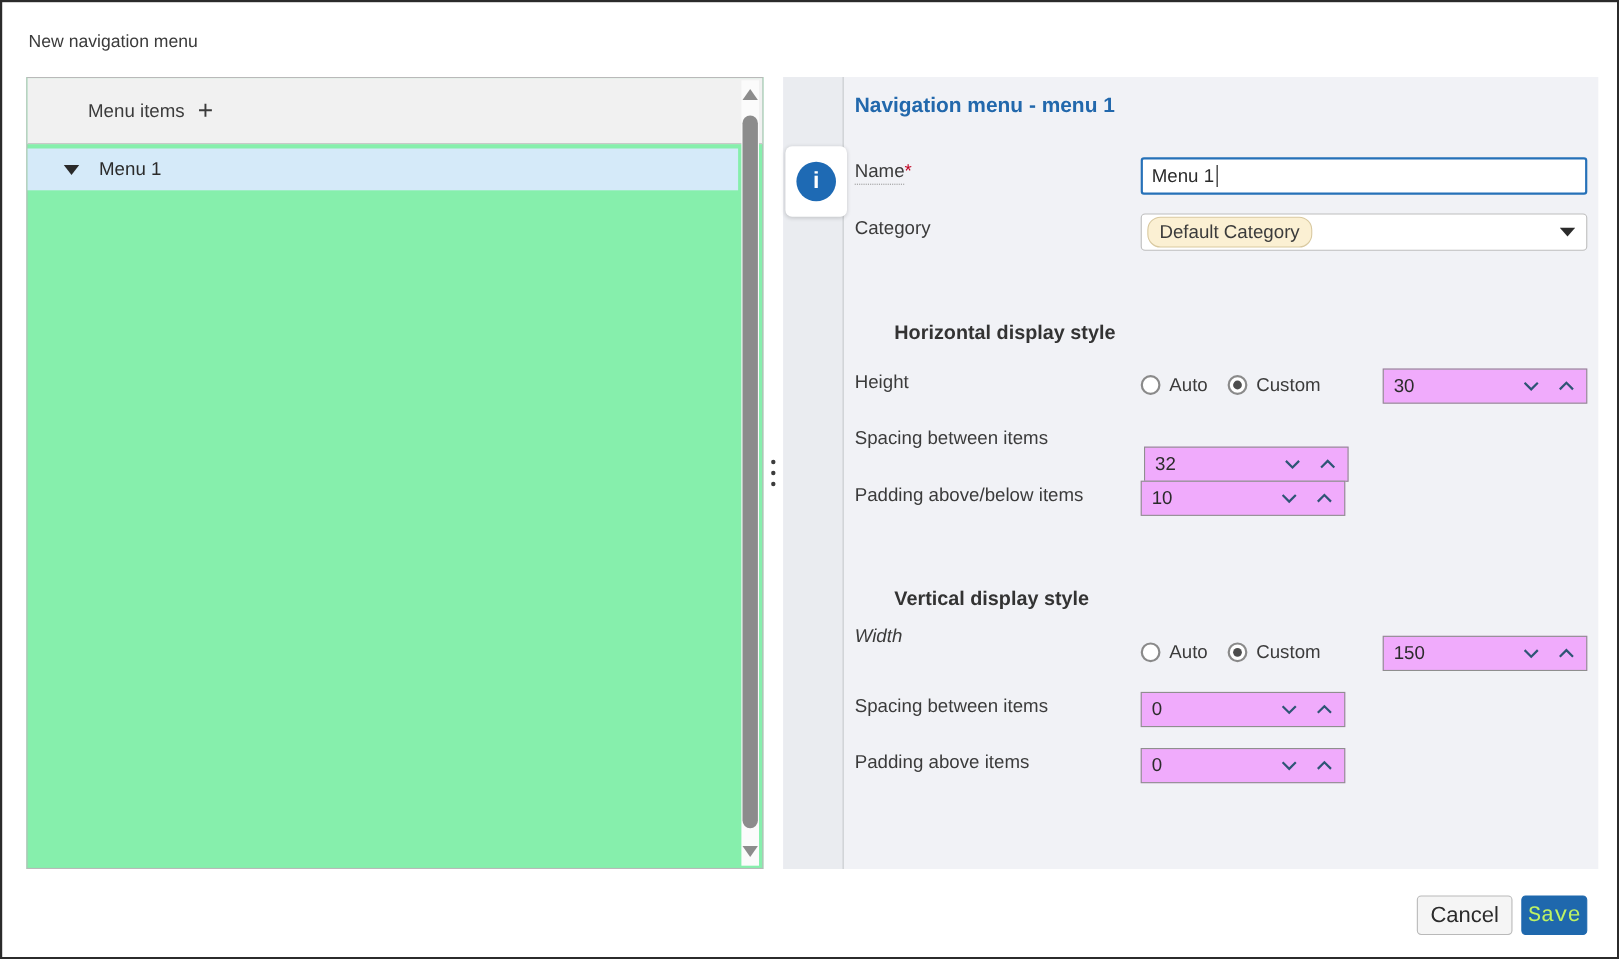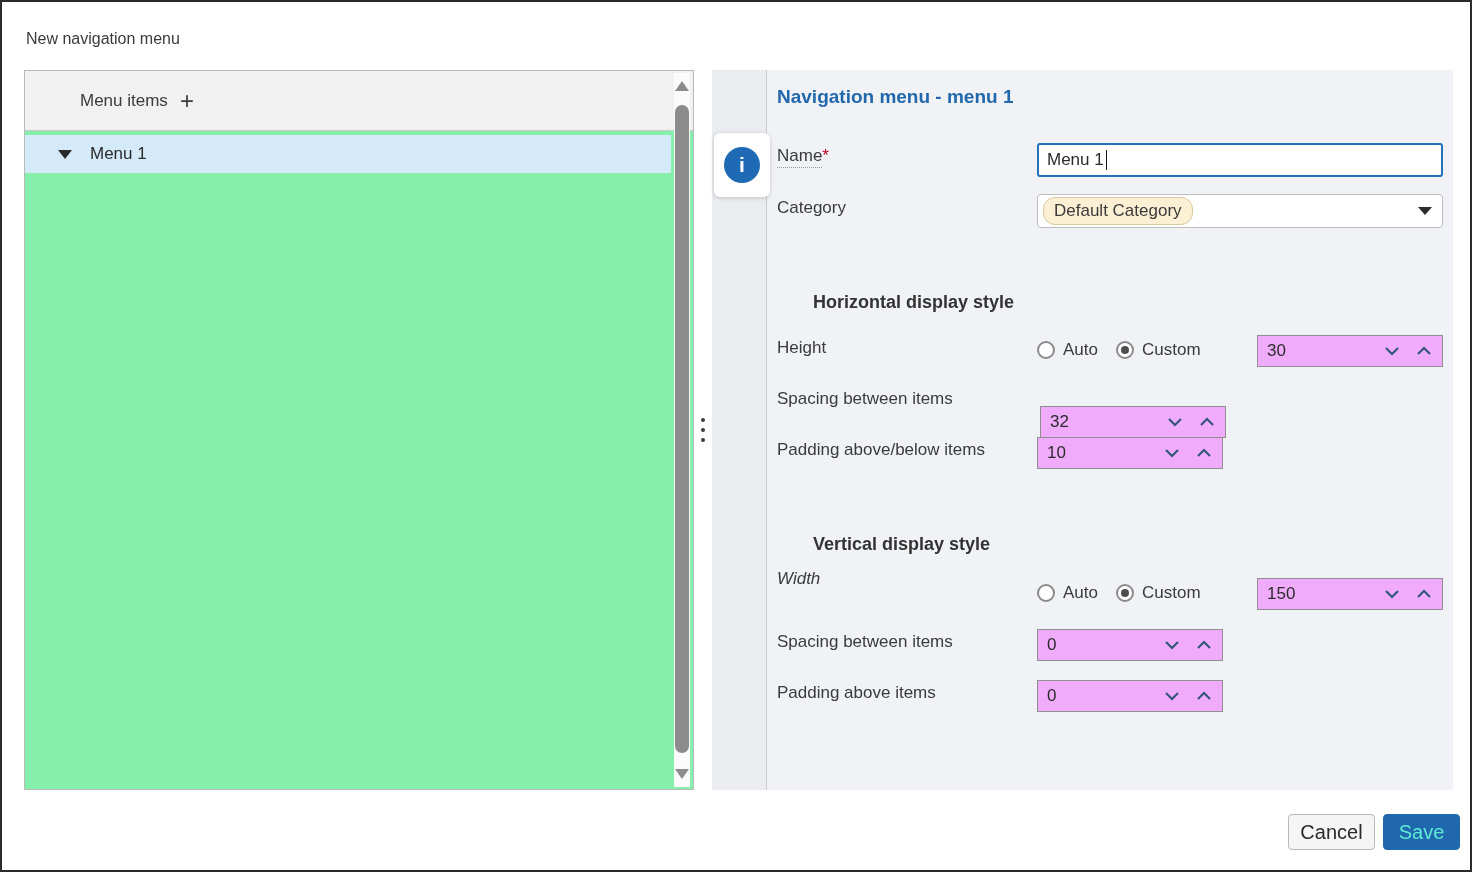--- a/index.html
+++ b/index.html
@@ -141,21 +141,21 @@
   .spin .down { margin-left:auto; margin-right:16px; }
   
   .btn {
     position:absolute; top:812px; height:36px; font-size:20px;
     border-radius:4px; cursor:pointer; font-family:"Liberation Sans", sans-serif;
   }
   .btn-cancel {
     left:1286px; width:87px; background:#f5f5f5; border:1px solid #b9b9b9; color:#2b2b2b;
   }
   .btn-save {
-    left:1381px; width:77px; background:#1f68ad; border:1px solid #1f68ad; color:#5eead4;
+    left:1381px; width:60px; background:#1f68ad; border:1px solid #1f68ad; color:#bef264;font-family:Liberation Mono, monospace;
   }
 </style>
 </head>
 <body>
 
 <div class="window">
 
   <div class="dialog-title">New navigation menu</div>
 
   <div class="left-panel">

